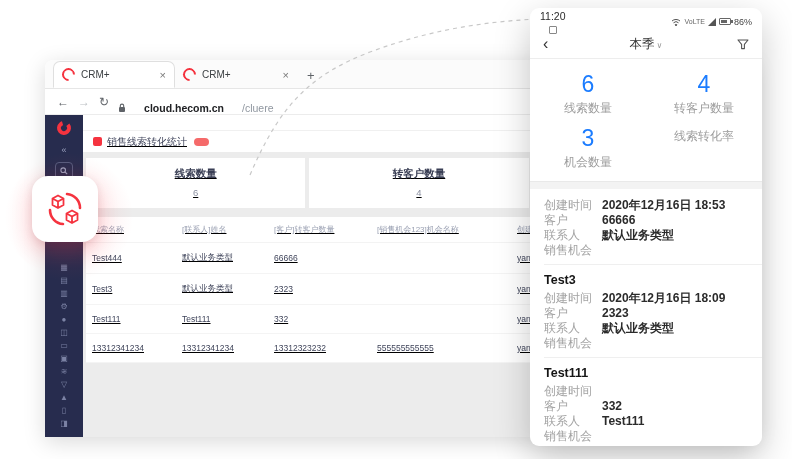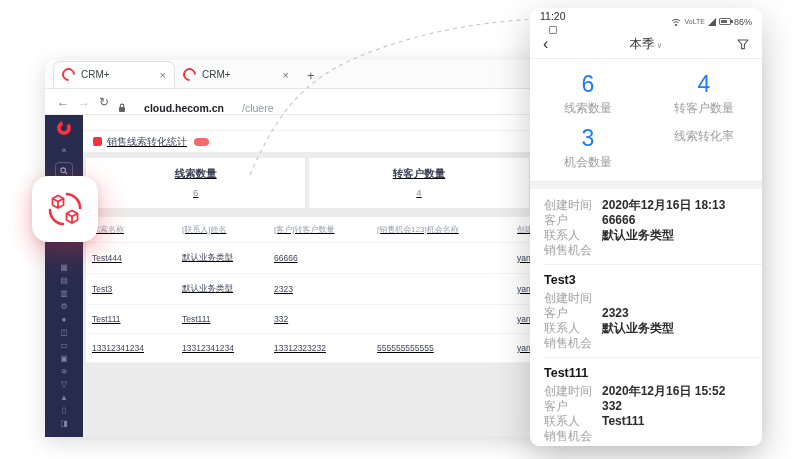--- a/index.html
+++ b/index.html
@@ -297,58 +297,58 @@
         </div>
         <div class="pstat">
           <div class="pstat-label">线索转化率</div>
         </div>
       </div>
     <div class="pdivider"></div>
     <div class="plist">
         <div class="pitem">
           <div class="prow">
             <span class="prow-label">创建时间</span>
-            <span class="prow-value">2020年12月16日 18:13</span>
+            <span class="prow-value">2020年12月16日 18:53</span>
           </div>
           <div class="prow">
             <span class="prow-label">客户</span>
             <span class="prow-value">66666</span>
           </div>
           <div class="prow">
             <span class="prow-label">联系人</span>
             <span class="prow-value">默认业务类型</span>
           </div>
           <div class="prow">
             <span class="prow-label">销售机会</span>
             <span class="prow-value"></span>
           </div>
         </div>
         <div class="pitem">
           <div class="pname">Test3</div>
           <div class="prow">
             <span class="prow-label">创建时间</span>
+            <span class="prow-value">2020年12月16日 18:09</span>
           </div>
           <div class="prow">
             <span class="prow-label">客户</span>
             <span class="prow-value">2323</span>
           </div>
           <div class="prow">
             <span class="prow-label">联系人</span>
             <span class="prow-value">默认业务类型</span>
           </div>
           <div class="prow">
             <span class="prow-label">销售机会</span>
             <span class="prow-value"></span>
           </div>
         </div>
         <div class="pitem">
           <div class="pname">Test111</div>
           <div class="prow">
             <span class="prow-label">创建时间</span>
-            <span class="prow-value">2020年12月16日 15:52</span>
           </div>
           <div class="prow">
             <span class="prow-label">客户</span>
             <span class="prow-value">332</span>
           </div>
           <div class="prow">
             <span class="prow-label">联系人</span>
             <span class="prow-value">Test111</span>
           </div>
           <div class="prow">

